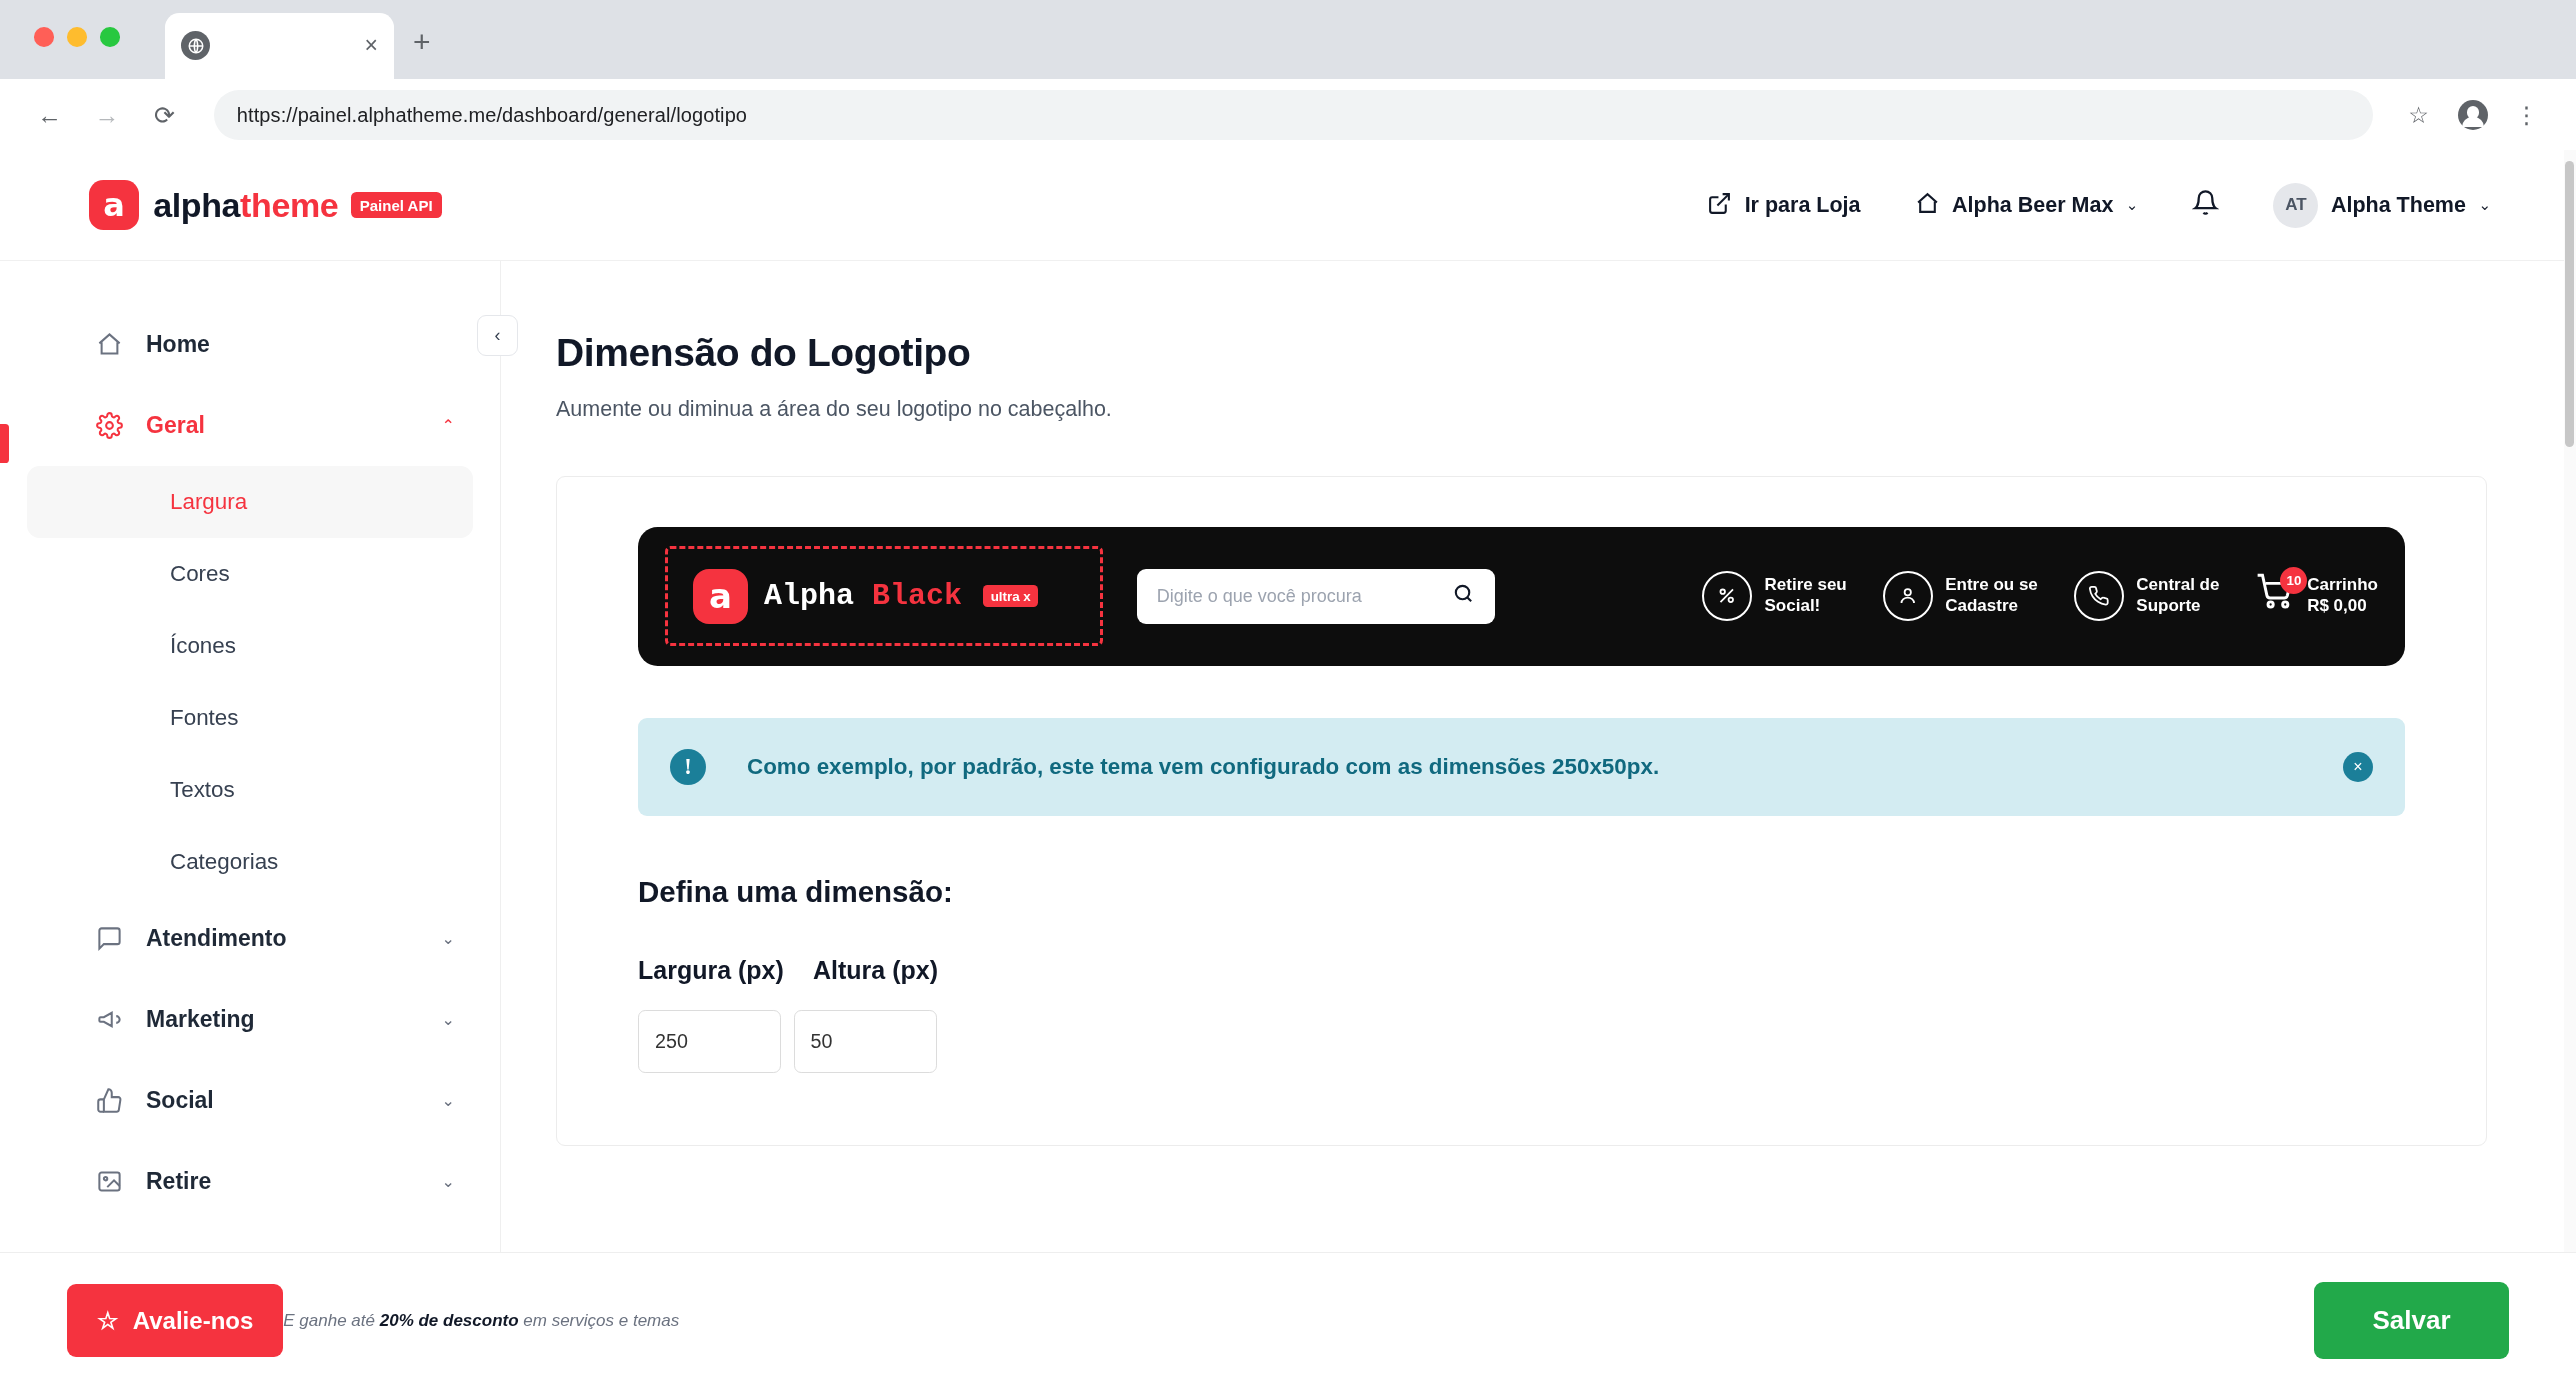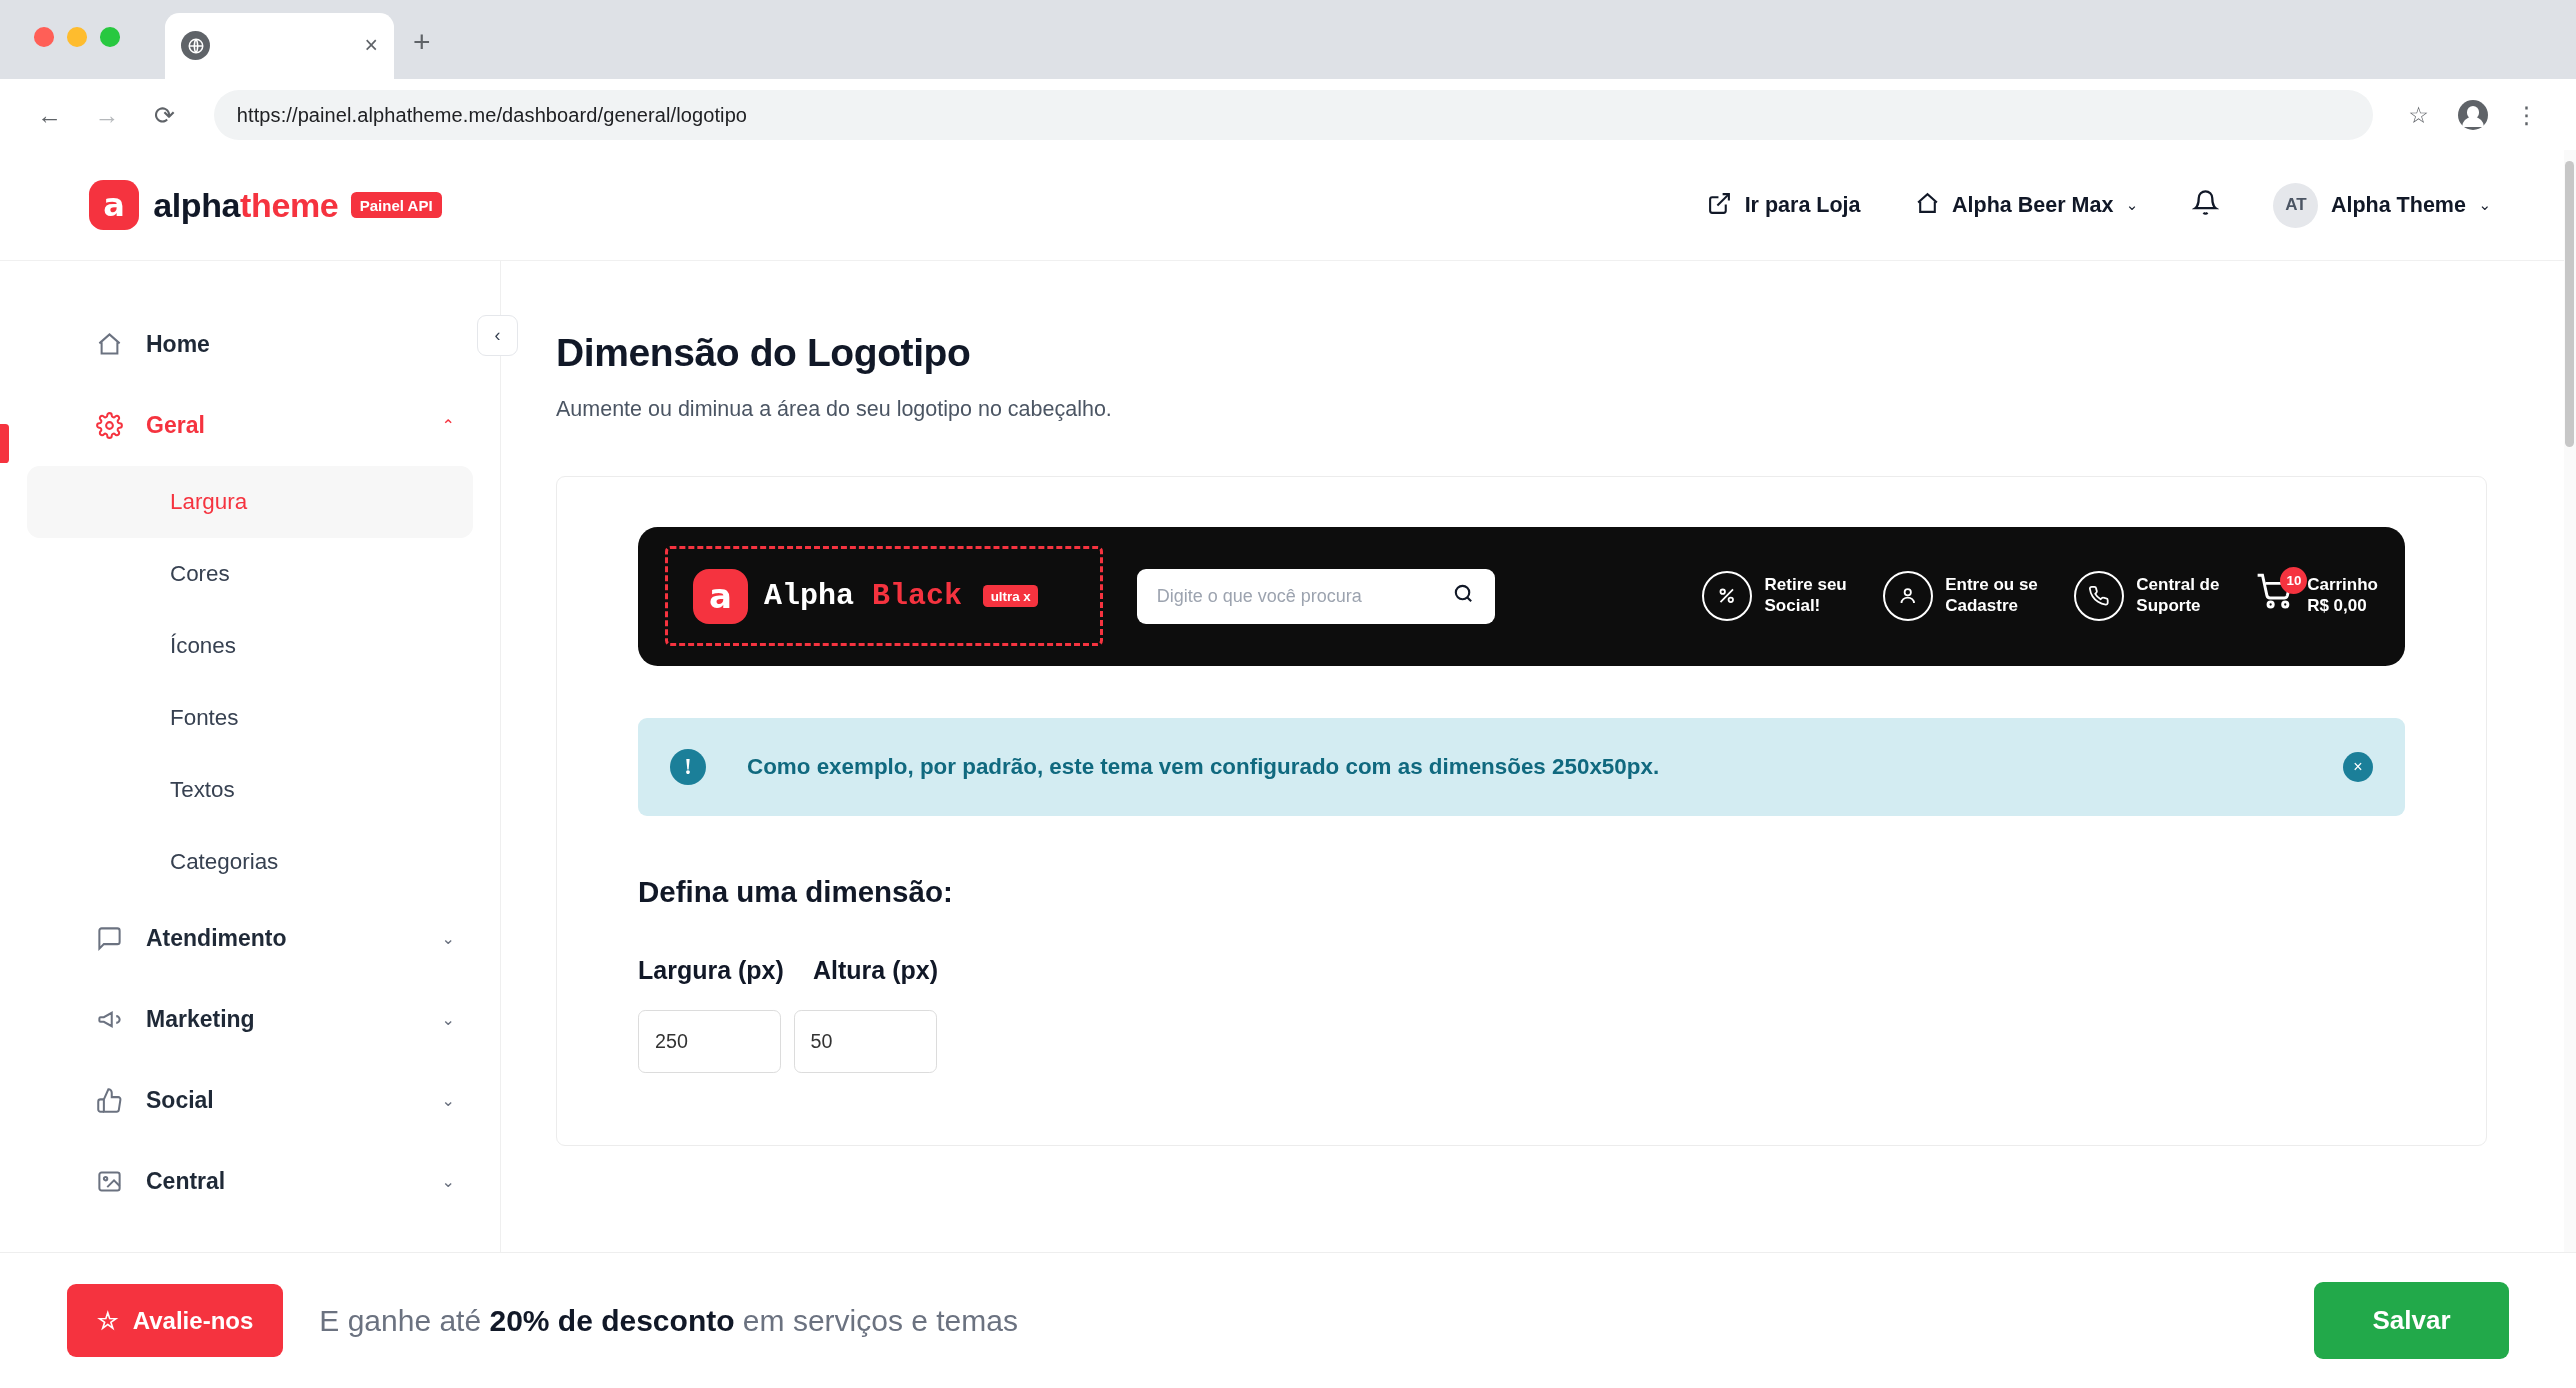--- a/index.html
+++ b/index.html
@@ -237,21 +237,21 @@
   .footer-bar {
     position: absolute; left: 0; bottom: 0; width: 2576px; height: 136px;
     background: #fff; border-top: 0.9px solid #eee;
     display: flex; align-items: center; padding: 0 67px; z-index: 20;
   }
   .rate-btn {
     background: #f5333f; color: #fff; border-radius: 9px; height: 73px;
     display: flex; align-items: center; gap: 14.3px; padding: 0 30px;
     font-size: 24px; font-weight: bold;
   }
-  .footer-text { margin-left: 36px; font-size: 30px; color: #6b7280; }
+  .footer-text { font-size: 17px; color: #6b7280; font-style: italic; }
   .footer-text b { color: #111827; }
   .save-btn {
     margin-left: auto; background: #22a94a; color: #fff; border: none;
     border-radius: 9px; width: 195px; height: 77px; font-size: 26px;
     font-weight: bold; font-family: "Liberation Sans", sans-serif;
   }
 
   
   .scrollbar-track {
     position: absolute; right: 0; top: 150px; width: 12.5px; height: 1238px;
@@ -429,21 +429,21 @@
       </div>
 
       <div class="nav-item">
         <span class="nav-icon">
           <svg width="27" height="27" viewBox="0 0 24 24" fill="none" stroke="#6b7280" stroke-width="1.8">
             <rect x="3" y="4" width="18" height="16" rx="2"></rect>
               <circle cx="8.5" cy="9.5" r="1.5"></circle>
             <path d="M21 16l-5-5-6 6"></path>
           </svg>
         </span>
-        <span class="nav-label">Central</span>
+        <span class="nav-label">Retire</span>
         <span class="nav-chev">⌄</span>
       </div>
     </div>
 
     <div class="main">
       <div class="page-title">Dimensão do Logotipo</div>
       <div class="page-sub">Aumente ou diminua a área do seu logotipo no cabeçalho.</div>
 
       <div class="card">
 

